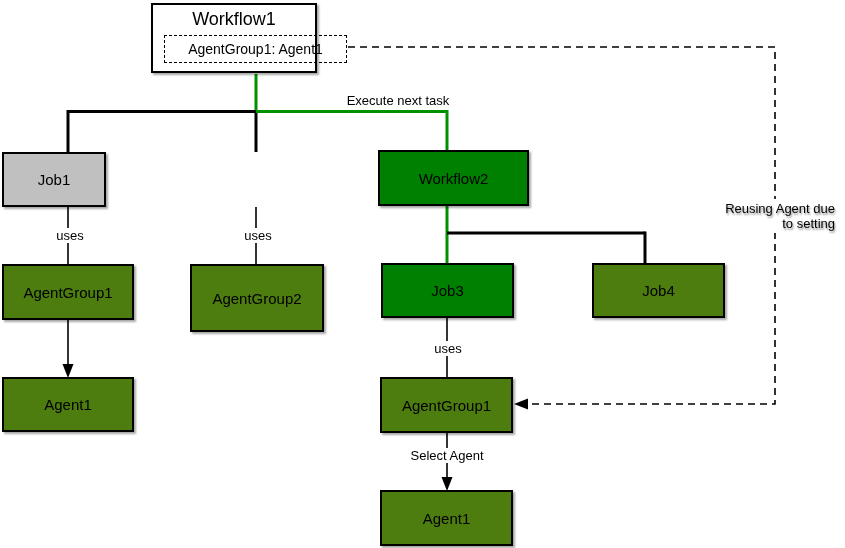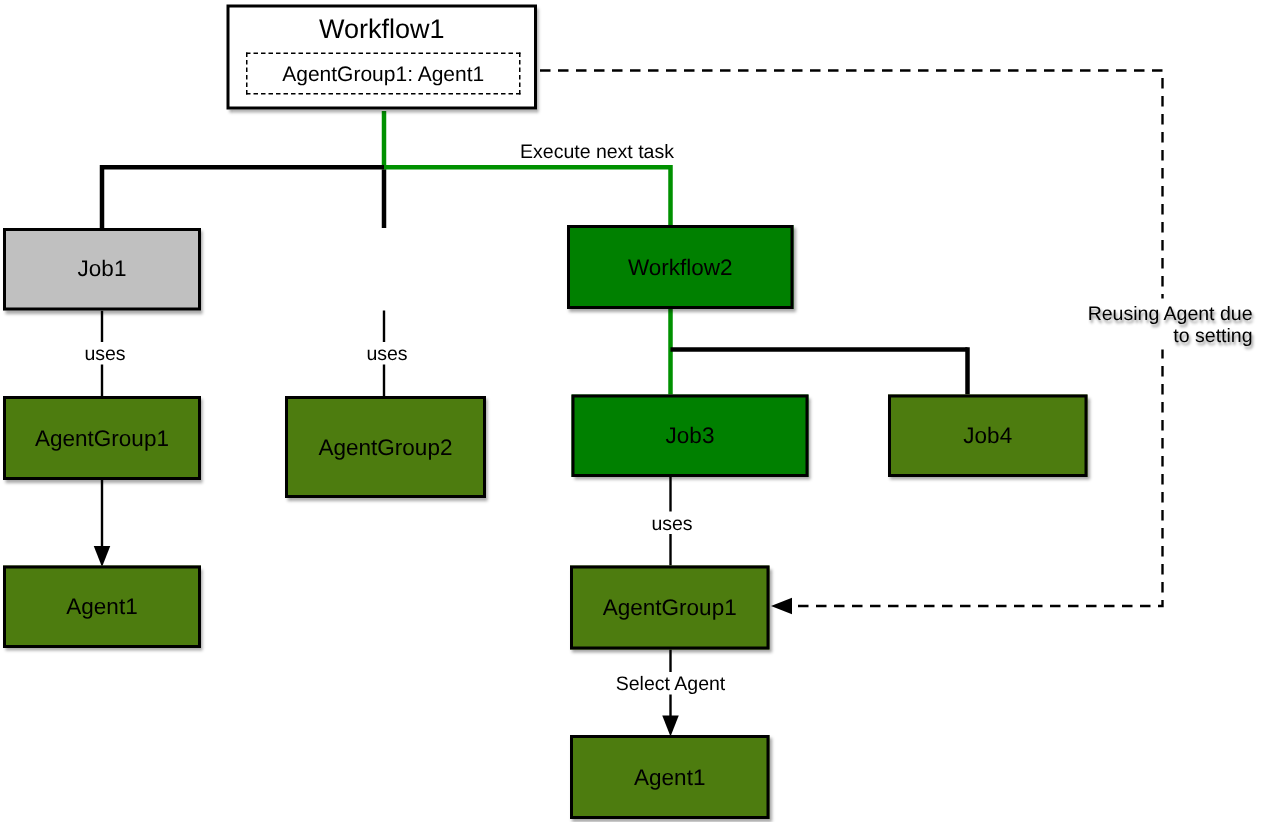--- a/index.html
+++ b/index.html
@@ -29,21 +29,21 @@
     justify-content: center;
     font-size: 15px;
     box-shadow: 1.5px 2px 2px rgba(0,0,0,0.35);
     text-align: center;
   }
   .node.gray  { background: var(--gray, #c0c0c0); }
   .node.green { background: var(--green, #008000); }
 
   .wf1 {
     position: absolute;
-    left: 151px; top: 3px; width: 207px; height: 70px;
+    left: 151px; top: 3px; width: 166px; height: 70px;
     box-sizing: border-box;
     border: 2px solid #000;
     background: #fff;
     box-shadow: 1.5px 2px 2px rgba(0,0,0,0.35);
   }
   .wf1-title {
     display: block;
     text-align: center;
     font-size: 18px;
     margin-top: 4px;
@@ -110,34 +110,34 @@
     <polygon class="arrowhead" points="514,404 528,398.5 528,409.5"></polygon>
   </svg>
 
   <div class="wf1">
     <span class="wf1-title">Workflow1</span>
     <div class="wf1-inner">
       <span>AgentGroup1: Agent1</span>
     </div>
   </div>
 
-  <div class="node gray" style="left:2px; top:152px; width:132px; height:55px;">
+  <div class="node gray" style="left:2px; top:152px; width:104px; height:55px;">
     <span>Job1</span>
   </div>
   <div class="node green" style="left:378px; top:150px; width:151px; height:56px;">
     <span>Workflow2</span>
   </div>
 
   <div class="node" style="left:2px; top:264px; width:132px; height:56px;">
     <span>AgentGroup1</span>
   </div>
   <div class="node" style="left:190px; top:264px; width:134px; height:68px;">
     <span>AgentGroup2</span>
   </div>
-  <div class="node green" style="left:381px; top:263px; width:158px; height:55px;">
+  <div class="node green" style="left:381px; top:263px; width:133px; height:55px;">
     <span>Job3</span>
   </div>
   <div class="node" style="left:592px; top:263px; width:133px; height:55px;">
     <span>Job4</span>
   </div>
 
   <div class="node" style="left:2px; top:377px; width:132px; height:55px;">
     <span>Agent1</span>
   </div>
   <div class="node" style="left:380px; top:377px; width:133px; height:56px;">

